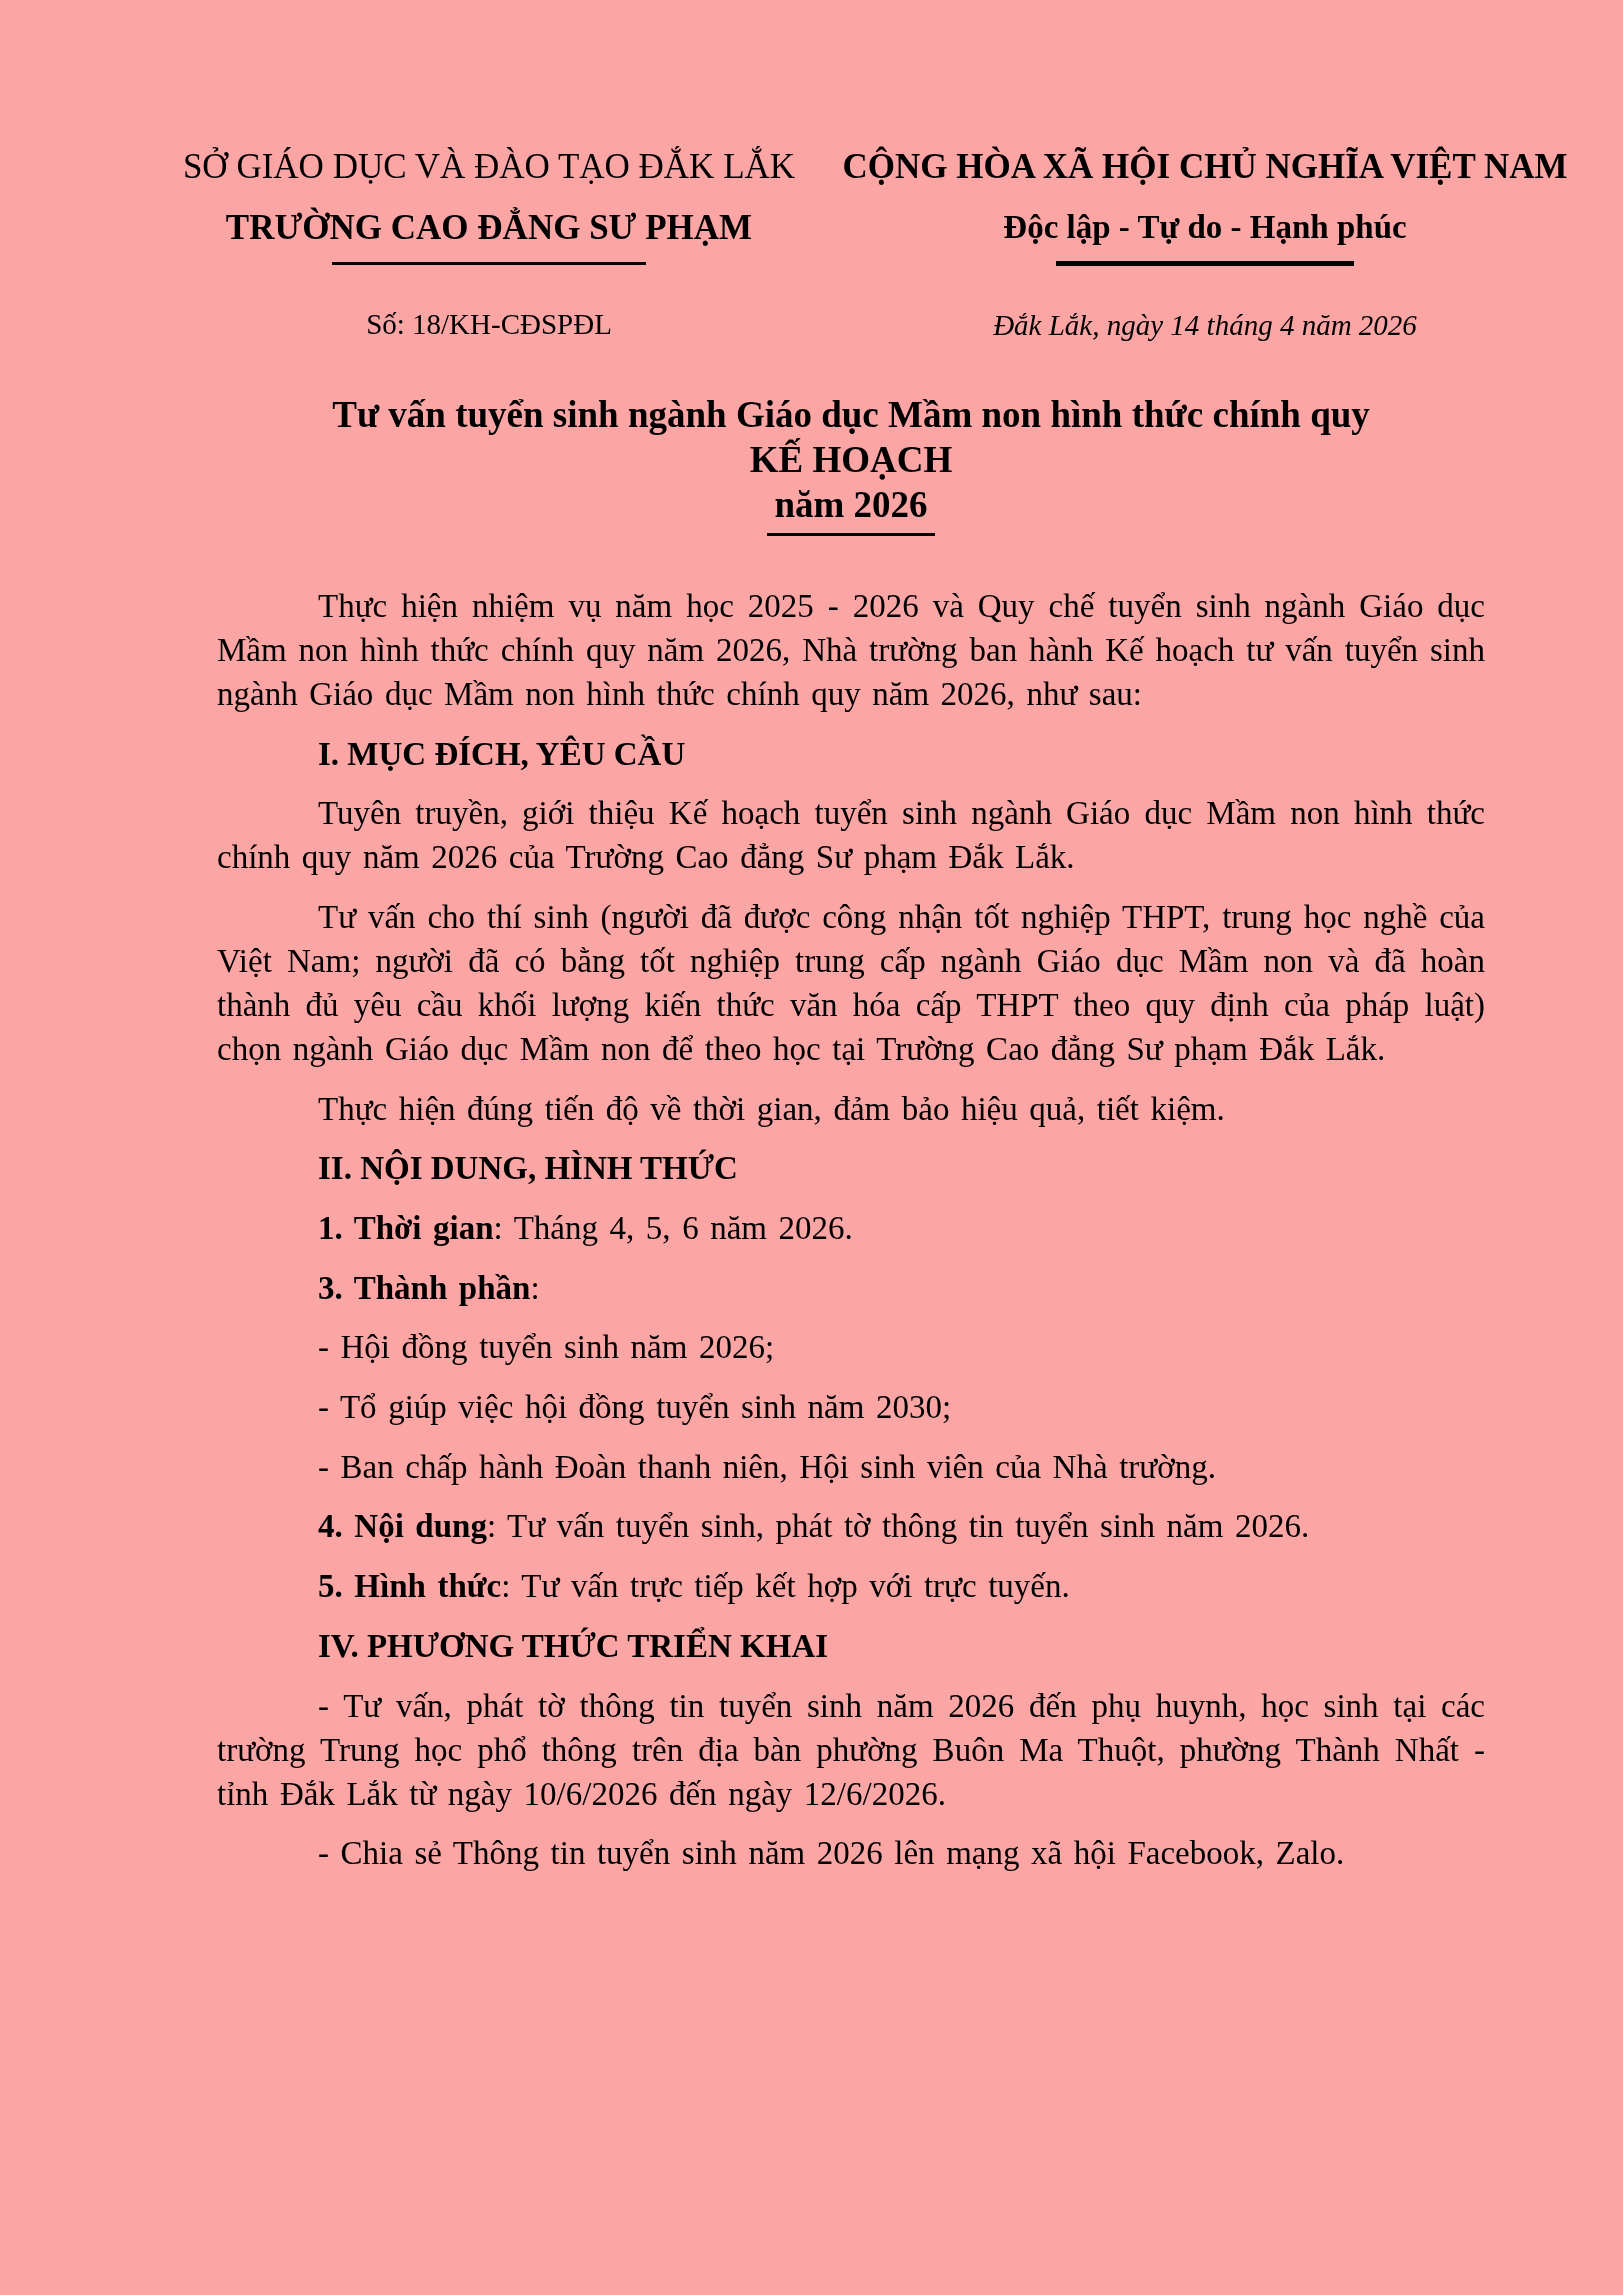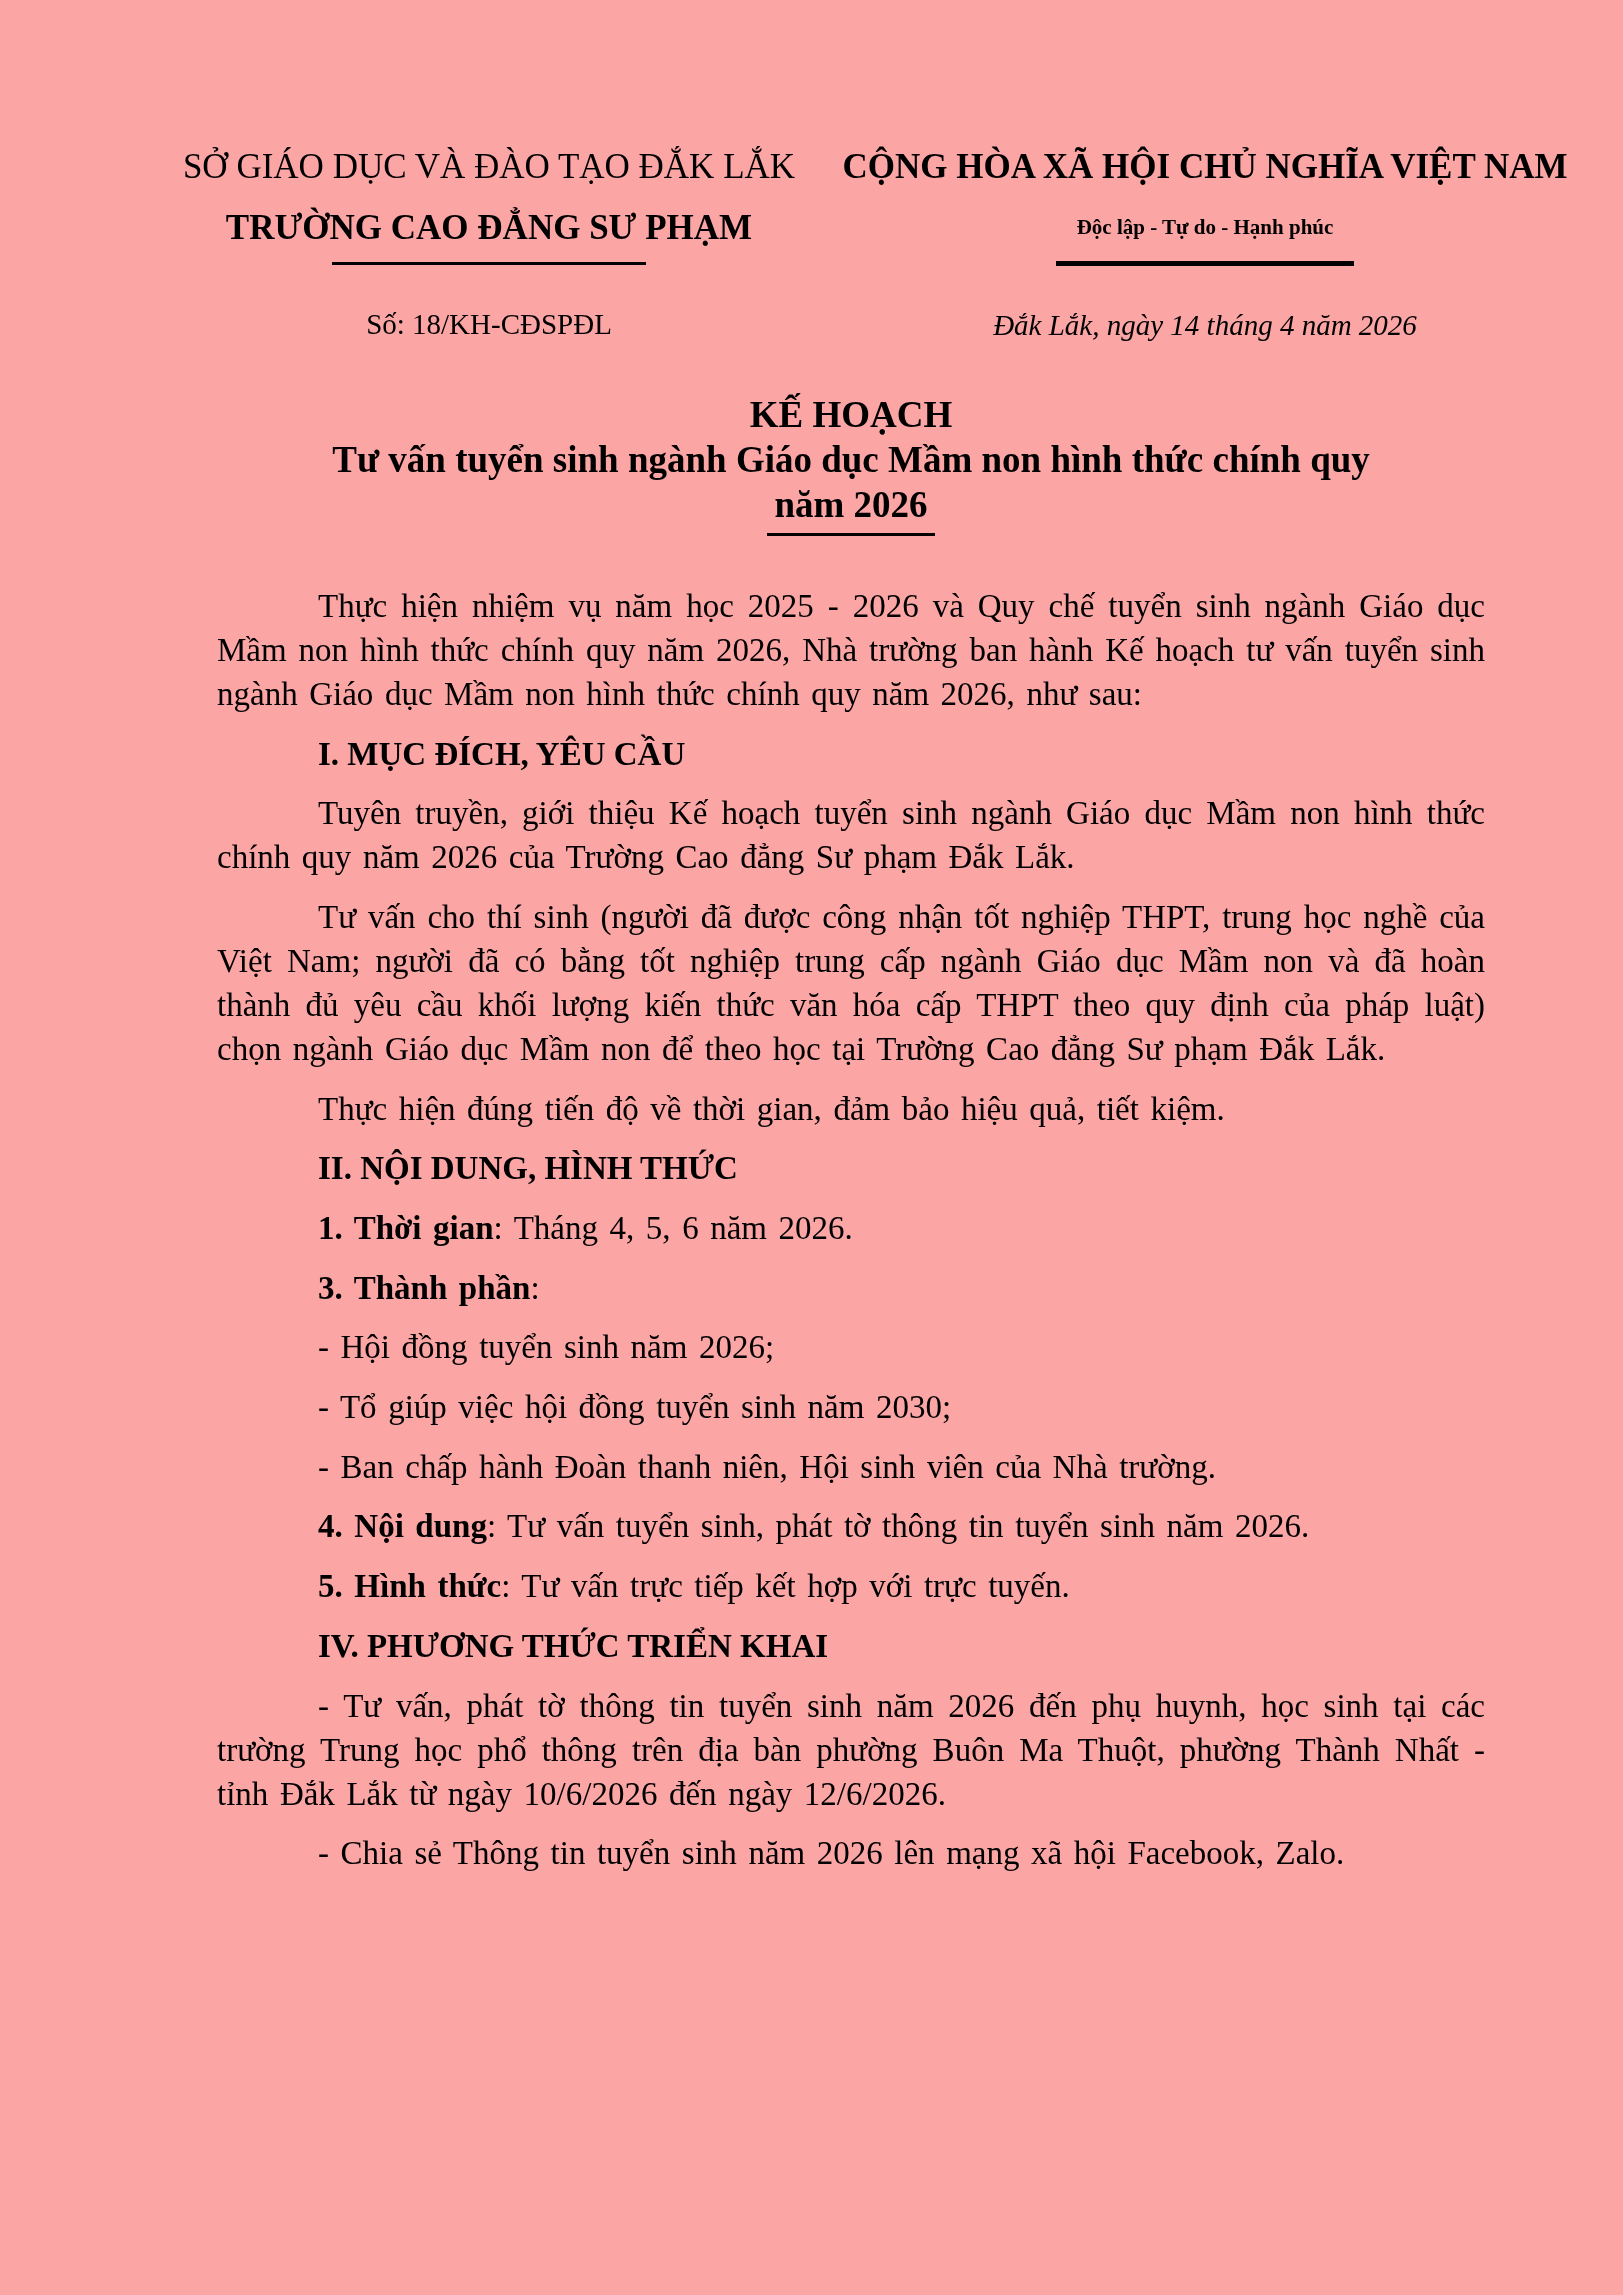--- a/index.html
+++ b/index.html
@@ -30,21 +30,21 @@
     white-space: nowrap;
   }
   .hline1.bold { font-weight: bold; }
   .hline2 {
     margin-top: 18.3px;
     font-size: 35px;
     line-height: 43px;
     font-weight: bold;
     white-space: nowrap;
   }
-  .hline2.motto { font-size: 21px; }
+  .hline2.motto { font-size: 33px; }
 
   .rule {
     background: #000;
     margin: 10.5px auto 0 auto;
   }
   .rule.left-rule  { width: 314px; height: 2.6px; margin-top: 13px; }
   .rule.right-rule { width: 298px; height: 4.6px; margin-top: 11.8px; }
 
   .subline {
     margin-top: 38px;
@@ -102,22 +102,22 @@
     </div>
     <div class="header-col right">
       <div class="hline1 bold">CỘNG HÒA XÃ HỘI CHỦ NGHĨA VIỆT NAM</div>
       <div class="hline2 motto">Độc lập - Tự do - Hạnh phúc</div>
       <div class="rule right-rule"></div>
       <div class="subline italic">Đắk Lắk, ngày 14 tháng 4 năm 2026</div>
     </div>
   </div>
 
   <div class="title-block">
+    <div class="title-line">Tư vấn tuyển sinh ngành Giáo dục Mầm non hình thức chính quy</div>
     <div class="title-line">KẾ HOẠCH</div>
-    <div class="title-line">Tư vấn tuyển sinh ngành Giáo dục Mầm non hình thức chính quy</div>
     <div class="title-line">năm 2026</div>
     <div class="rule title-rule"></div>
   </div>
 
   <div class="body-text">
     <p class="para">Thực hiện nhiệm vụ năm học 2025 - 2026 và Quy chế tuyển sinh ngành Giáo dục Mầm non hình thức chính quy năm 2026, Nhà trường ban hành Kế hoạch tư vấn tuyển sinh ngành Giáo dục Mầm non hình thức chính quy năm 2026, như sau:</p>
     <p class="heading">I. MỤC ĐÍCH, YÊU CẦU</p>
     <p class="para">Tuyên truyền, giới thiệu Kế hoạch tuyển sinh ngành Giáo dục Mầm non hình thức chính quy năm 2026 của Trường Cao đẳng Sư phạm Đắk Lắk.</p>
     <p class="para">Tư vấn cho thí sinh (người đã được công nhận tốt nghiệp THPT, trung học nghề của Việt Nam; người đã có bằng tốt nghiệp trung cấp ngành Giáo dục Mầm non và đã hoàn thành đủ yêu cầu khối lượng kiến thức văn hóa cấp THPT theo quy định của pháp luật) chọn ngành Giáo dục Mầm non để theo học tại Trường Cao đẳng Sư phạm Đắk Lắk.</p>
     <p class="para">Thực hiện đúng tiến độ về thời gian, đảm bảo hiệu quả, tiết kiệm.</p>

